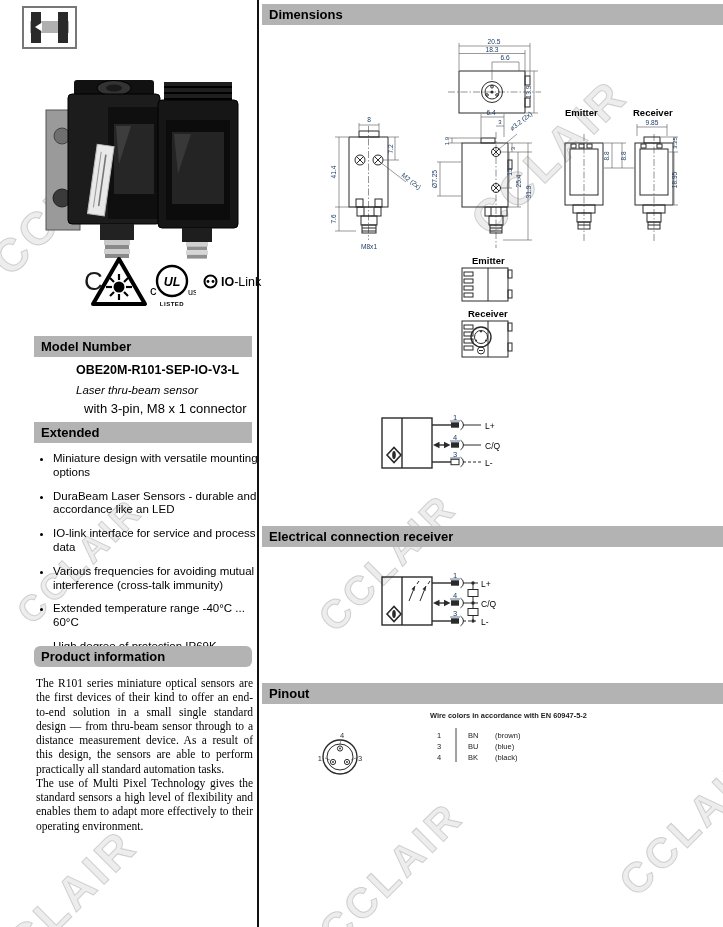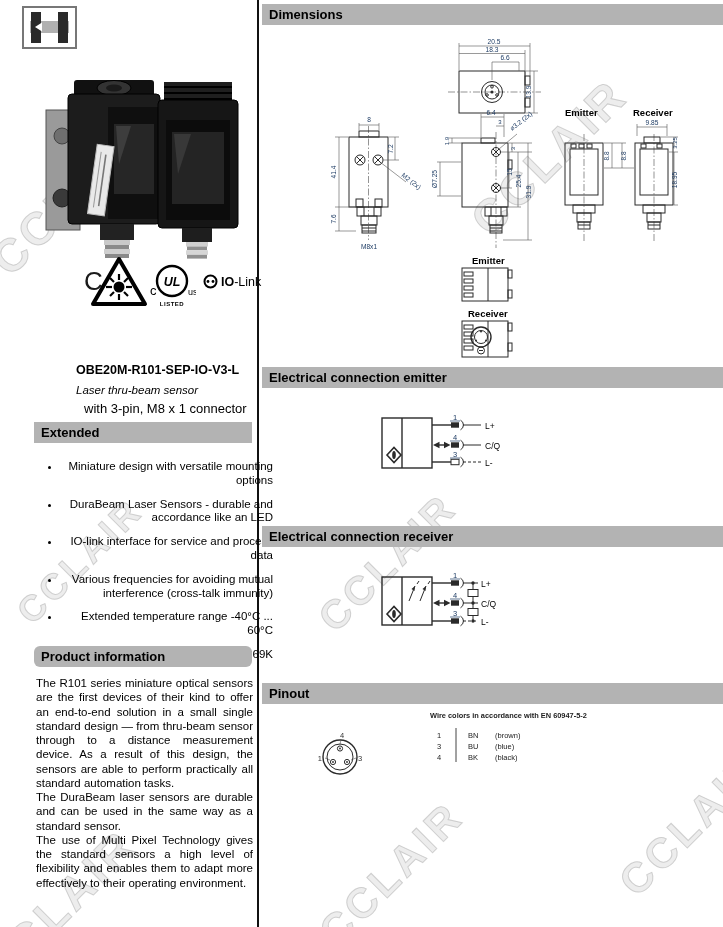--- a/index.html
+++ b/index.html
@@ -7,25 +7,25 @@
         font-family:"Liberation Sans",sans-serif;color:#000;}
   .divider{position:absolute;left:257px;top:0;width:2px;height:927px;background:#111;}
   .bar{position:absolute;background:#b3b3b3;height:21px;box-sizing:border-box;
        padding:3px 0 0 7px;font-size:13px;font-weight:bold;color:#000;}
   .bar-left{left:34px;width:218px;}
   .bar-right{left:262px;width:461px;}
   .txt{position:absolute;color:#000;margin-left:40px;}
   .model-number{left:36px;top:363px;font-size:12.5px;font-weight:bold;}
   .model-sub{left:36px;top:384px;font-size:11.5px;font-style:italic;}
   .model-conn{left:44px;top:401px;font-size:13px;}
-  ul.features{position:absolute;left:36px;top:452px;width:212px;margin:8px;padding:0 0 0 17px;text-align:right;}
+  ul.features{position:absolute;left:36px;top:452px;width:212px;margin:0;padding:0 0 0 17px;}
   ul.features li{font-size:11.5px;line-height:1.2;margin-bottom:10px;}
   .prodinfo{position:absolute;left:36px;top:676px;width:217px;font-size:11.5px;
             line-height:1.24;text-align:justify;}
-  .prodinfo p{margin:0;}
+  .prodinfo p{margin:0;font-family:Liberation Serif, serif;}
   .wm{position:absolute;font-size:46px;font-weight:bold;letter-spacing:4px;
       color:rgba(195,195,195,0.30);-webkit-text-stroke:1px rgba(175,175,175,0.55);
       transform:rotate(-45deg);pointer-events:none;white-space:nowrap;}
   .ce-mark{left:44px;top:266px;font-size:26px;letter-spacing:7px;color:#1a1a1a;}
   .iolink{position:absolute;left:203px;top:274px;font-size:12.5px;display:flex;align-items:flex-end;gap:3px;}
   .iolink b{font-weight:bold;}
   svg{position:absolute;}
   svg text{font-family:"Liberation Sans",sans-serif;}
   .ln{stroke:#2a2a2a;fill:none;stroke-width:1;}
   .lnt{stroke:#2a2a2a;fill:none;stroke-width:1.4;}
@@ -124,38 +124,38 @@
   </svg>
   <div class="iolink">
     <svg width="15" height="15" viewBox="0 0 15 15" style="position:static;">
       <circle cx="7.5" cy="7.5" r="6" fill="none" stroke="#000" stroke-width="2"></circle>
       <circle cx="5" cy="7.5" r="1.4" fill="#000"></circle>
       <circle cx="10" cy="7.5" r="1.4" fill="#000"></circle>
     </svg>
     <span><b>IO</b><span>-Link</span></span>
   </div>
 
+  <div class="bar bar-left" style="top:336px;">Model Number</div>
   <div class="txt model-number">OBE20M-R101-SEP-IO-V3-L</div>
   <div class="txt model-sub">Laser thru-beam sensor</div>
   <div class="txt model-conn">with 3-pin, M8 x 1 connector</div>
 
   <div class="bar bar-left" style="top:422px;">Extended</div>
   <ul class="features">
     <li>Miniature design with versatile mounting options</li>
     <li>DuraBeam Laser Sensors - durable and accordance like an LED</li>
     <li>IO-link interface for service and process data</li>
     <li>Various frequencies for avoiding mutual interference (cross-talk immunity)</li>
     <li>Extended temperature range -40°C ... 60°C</li>
     <li>High degree of protection IP69K</li>
   </ul>
 
   <div class="bar bar-left" style="top:646px;border-radius:6px;">Product information</div>
   <div class="prodinfo">
     <p>The R101 series miniature optical sensors are the first devices of their kind to offer an end-to-end solution in a small single standard design — from thru-beam sensor through to a distance measurement device. As a result of this design, the sensors are able to perform practically all standard automation tasks.</p>
-    <p>The DuraBeam laser sensors are durable and can be used in the same way as a standard sensor.</p>
     <p>The use of Multi Pixel Technology gives the standard sensors a high level of flexibility and enables them to adapt more effectively to their operating environment.</p>
   </div>
 
   <div class="bar bar-right" style="top:4px;">Dimensions</div>
 
   <svg style="left:262px;top:28px;" width="461" height="340" viewBox="262 28 461 340">
 
     <g>
       <line class="cl" x1="368.5" y1="126" x2="368.5" y2="240"></line>
       <rect class="ln" x="359" y="131" width="20" height="6"></rect>
@@ -342,21 +342,20 @@
       <circle cx="481" cy="331.5" r="1" fill="#2a2a2a"></circle>
       <circle cx="476" cy="340.5" r="1" fill="#2a2a2a"></circle>
       <circle cx="486" cy="340.5" r="1" fill="#2a2a2a"></circle>
       <circle class="ln" cx="481" cy="350.5" r="3.5"></circle>
       <line class="ln" x1="479" y1="350.5" x2="483" y2="350.5"></line>
       <rect class="ln" x="508" y="323" width="4" height="8"></rect>
       <rect class="ln" x="508" y="343" width="4" height="8"></rect>
     </g>
   </svg>
 
-  <div class="bar bar-right" style="top:367px;">Electrical connection emitter</div>
   <svg style="left:262px;top:395px;" width="461" height="125" viewBox="262 395 461 125">
     <rect class="lnt" x="382" y="418" width="50" height="50"></rect>
     <line class="lnt" x1="402" y1="418" x2="402" y2="468"></line>
     <polygon points="387,455 394,447.5 401,455 394,462.5" fill="none" stroke="#2a2a2a" stroke-width="1.6"></polygon>
     <ellipse cx="394" cy="455" rx="1.8" ry="4" fill="#2a2a2a"></ellipse>
 
     <line class="lnt" x1="432" y1="425" x2="451" y2="425"></line>
     <rect x="451" y="422.3" width="8" height="5.4" fill="#2a2a2a"></rect>
     <path class="ln" d="M460.5,420.2 A5.4,5.4 0 0 1 460.5,429.8"></path>
     <line class="ln" x1="463" y1="425" x2="481" y2="425"></line>

